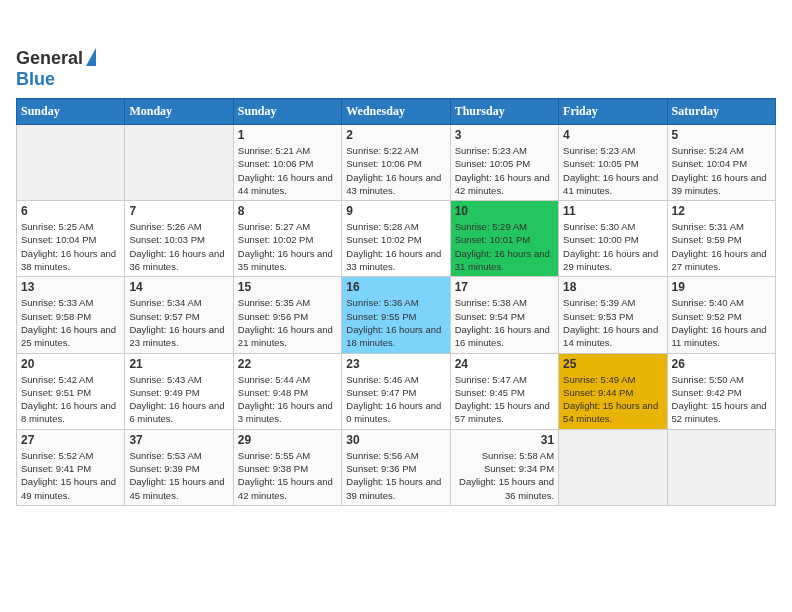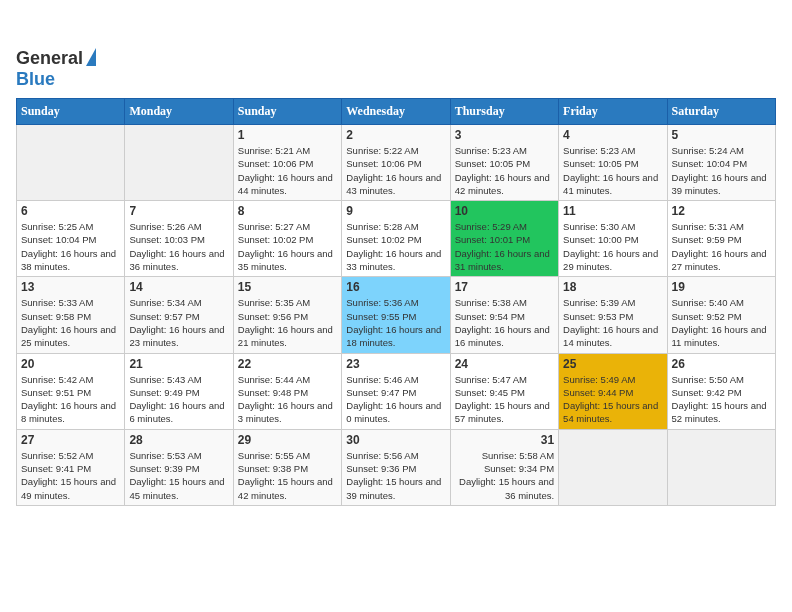--- a/index.html
+++ b/index.html
@@ -154,21 +154,21 @@
         <td style="background: rgb(255, 255, 255);"><span class="day-num">20</span><span class="day-info">Sunrise: 5:42 AM<br>Sunset: 9:51 PM<br>Daylight: 16 hours and 8 minutes.</span></td>
         <td style="background: rgb(255, 255, 255);"><span class="day-num">21</span><span class="day-info">Sunrise: 5:43 AM<br>Sunset: 9:49 PM<br>Daylight: 16 hours and 6 minutes.</span></td>
         <td style="background: rgb(255, 255, 255); margin-top: 36px;"><span class="day-num">22</span><span class="day-info">Sunrise: 5:44 AM<br>Sunset: 9:48 PM<br>Daylight: 16 hours and 3 minutes.</span></td>
         <td style="background: rgb(255, 255, 255);"><span class="day-num">23</span><span class="day-info">Sunrise: 5:46 AM<br>Sunset: 9:47 PM<br>Daylight: 16 hours and 0 minutes.</span></td>
         <td style="background: rgb(255, 255, 255); margin-top: 24px;"><span class="day-num">24</span><span class="day-info">Sunrise: 5:47 AM<br>Sunset: 9:45 PM<br>Daylight: 15 hours and 57 minutes.</span></td>
         <td style="background: #eab308;"><span class="day-num">25</span><span class="day-info">Sunrise: 5:49 AM<br>Sunset: 9:44 PM<br>Daylight: 15 hours and 54 minutes.</span></td>
         <td style="background: rgb(255, 255, 255);"><span class="day-num">26</span><span class="day-info">Sunrise: 5:50 AM<br>Sunset: 9:42 PM<br>Daylight: 15 hours and 52 minutes.</span></td>
       </tr>
       <tr>
         <td style="background: rgb(249, 249, 249);"><span class="day-num">27</span><span class="day-info">Sunrise: 5:52 AM<br>Sunset: 9:41 PM<br>Daylight: 15 hours and 49 minutes.</span></td>
-        <td style="background: rgb(249, 249, 249);"><span class="day-num">28</span><span class="day-info">Sunrise: 5:53 AM<br>Sunset: 9:39 PM<br>Daylight: 15 hours and 45 minutes.</span></td>
+        <td style="background: rgb(249, 249, 249);"><span class="day-num">37</span><span class="day-info">Sunrise: 5:53 AM<br>Sunset: 9:39 PM<br>Daylight: 15 hours and 45 minutes.</span></td>
         <td style="background: rgb(249, 249, 249);"><span class="day-num">29</span><span class="day-info">Sunrise: 5:55 AM<br>Sunset: 9:38 PM<br>Daylight: 15 hours and 42 minutes.</span></td>
         <td style="background: rgb(249, 249, 249);"><span class="day-num">30</span><span class="day-info">Sunrise: 5:56 AM<br>Sunset: 9:36 PM<br>Daylight: 15 hours and 39 minutes.</span></td>
         <td style="background: rgb(249, 249, 249); text-align: right;"><span class="day-num">31</span><span class="day-info">Sunrise: 5:58 AM<br>Sunset: 9:34 PM<br>Daylight: 15 hours and 36 minutes.</span></td>
         <td class="empty-cell"></td>
         <td class="empty-cell"></td>
       </tr>
     </tbody>
 </table>
 
 </body></html>

